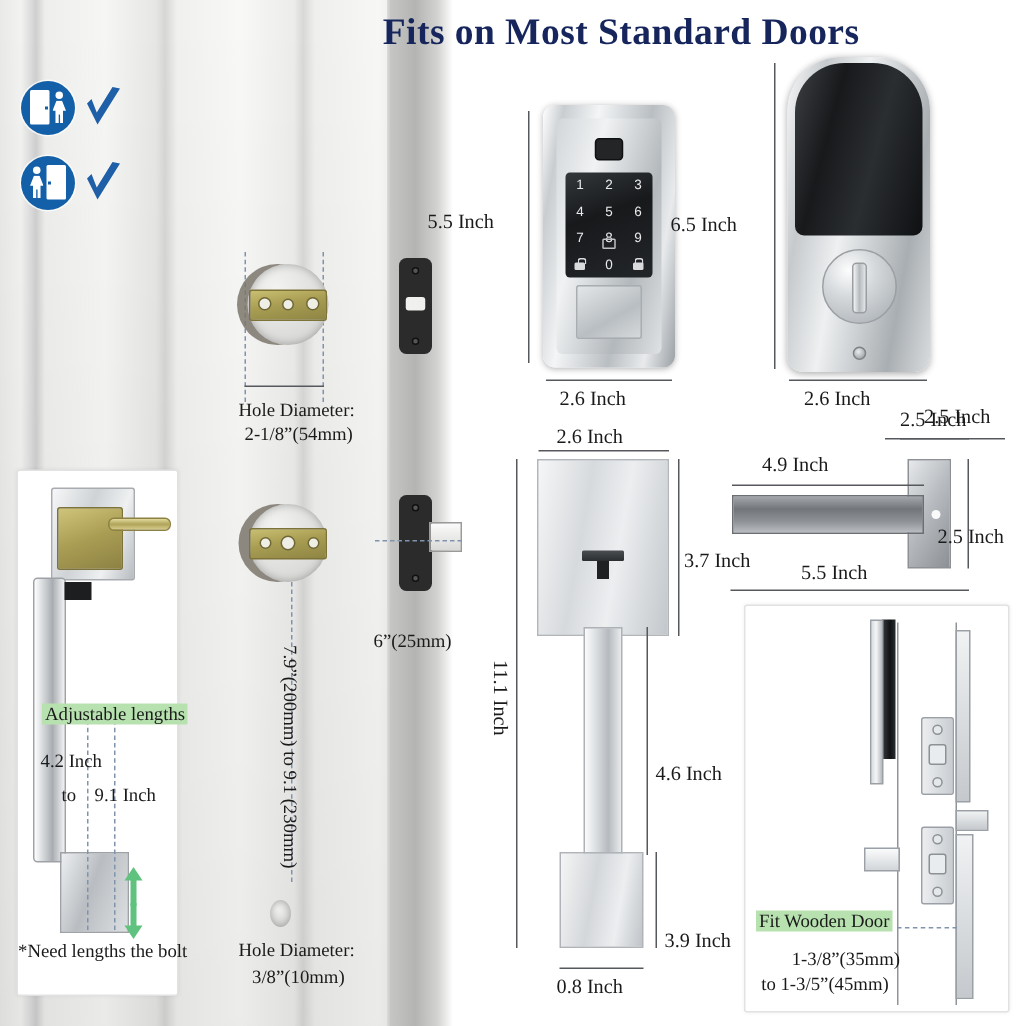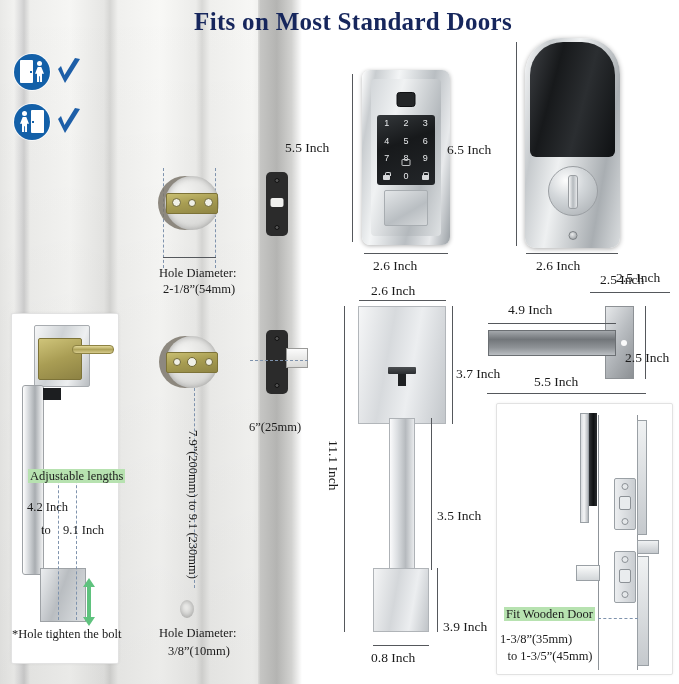--- a/index.html
+++ b/index.html
@@ -33,21 +33,21 @@
   }
   .door-edge-dark {
     position: absolute; left: 258px; top: 0; width: 6px; height: 684px;
     background: linear-gradient(90deg, #dcdcda, #aaaaa8);
   }
 
   
   .title {
     position: absolute; left: 133px; top: 8px; width: 440px;
     font-size: 25px; font-weight: bold; color: #16265c;
-    letter-spacing: 0.3px; text-align: center; white-space: nowrap;
+    letter-spacing: 0.3px; text-align: right; white-space: nowrap;
     font-family: "Liberation Serif", serif;
   }
 
   
   .hand-row { position: absolute; display: flex; align-items: center; }
   .hand-row.r1 { left: 14px; top: 54px; }
   .hand-row.r2 { left: 14px; top: 104px; }
   .hand-icon {
     width: 36px; height: 36px; border-radius: 50%;
     background: #1360a8; position: relative; flex: none;
@@ -468,21 +468,21 @@
   <div class="green-arrow" style="left:82px; top:578px;">
     <svg width="14" height="26" viewBox="0 0 14 26">
       <path d="M7 0 L13 9 L9 9 L9 26 L5 26 L5 9 L1 9 Z" fill="#5fc27e"></path>
     </svg>
   </div>
   <div class="green-arrow" style="left:82px; top:582px;">
     <svg width="14" height="44" viewBox="0 0 14 44">
       <path d="M7 44 L13 35 L9 35 L9 20 L5 20 L5 35 L1 35 Z" fill="#5fc27e"></path>
     </svg>
   </div>
-  <div class="note-box" style="left:12px; top:627px; width:106px;">*Hole tighten the bolt</div>
+  <div class="note-box" style="left:12px; top:627px; width:106px;">*Need lengths the bolt</div>
 
   <div class="kp-body">
     <div class="kp-inner">
       <div class="kp-fp"></div>
       <div class="kp-pad">
         <span>1</span>
         <span>2</span>
         <span>3</span>
         <span>4</span>
         <span>5</span>
@@ -529,21 +529,21 @@
   <div class="hs-bar"></div>
   <div class="hs-foot"></div>
 
   <div class="aline v" style="left:452px; top:306px; height:118px;"></div>
   <div class="dim" style="left:456px; top:366px;">3.7 Inch</div>
 
   <div class="aline v" style="left:344px; top:306px; height:326px;"></div>
   <div class="dim vert" style="left:341px; top:440px;">11.1 Inch</div>
 
   <div class="aline v" style="left:431px; top:418px; height:152px;"></div>
-  <div class="dim" style="left:437px; top:508px;">3.5 Inch</div>
+  <div class="dim" style="left:437px; top:508px;">4.6 Inch</div>
 
   <div class="aline v" style="left:437px; top:568px; height:64px;"></div>
   <div class="dim" style="left:443px; top:619px;">3.9 Inch</div>
 
   <div class="aline h" style="left:373px; top:645px; width:56px;"></div>
   <div class="dim" style="left:371px; top:650px;">0.8 Inch</div>
 
   <div class="aline h" style="left:590px; top:292px; width:56px;"></div>
   <div class="lv-plate">
     <div class="lvhole"></div>
@@ -578,16 +578,16 @@
   </div>
 
   <div class="wd-bolt" style="left:576px; top:565px; width:24px; height:16px;"></div>
   <div class="wd-lever2" style="left:637px; top:540px; width:22px; height:14px;"></div>
   <div class="wd-lever2" style="left:637px; top:556px; width:12px; height:110px;"></div>
 
   <div class="dash-h" style="left:598px; top:618px; width:40px;"></div>
   <div class="dim sm" style="left:504px; top:607px;">
     <span class="hl-green">Fit Wooden Door</span>
   </div>
-  <div class="note-box" style="left:500px; top:632px; width:100px; text-align:left;">1-3/8”(35mm)</div>
+  <div class="note-box" style="left:500px; top:632px; width:100px; text-align:right;">1-3/8”(35mm)</div>
   <div class="note-box" style="left:496px; top:649px; width:108px; text-align:center;">to 1-3/5”(45mm)</div>
 
 </div>
 
 </body></html>

